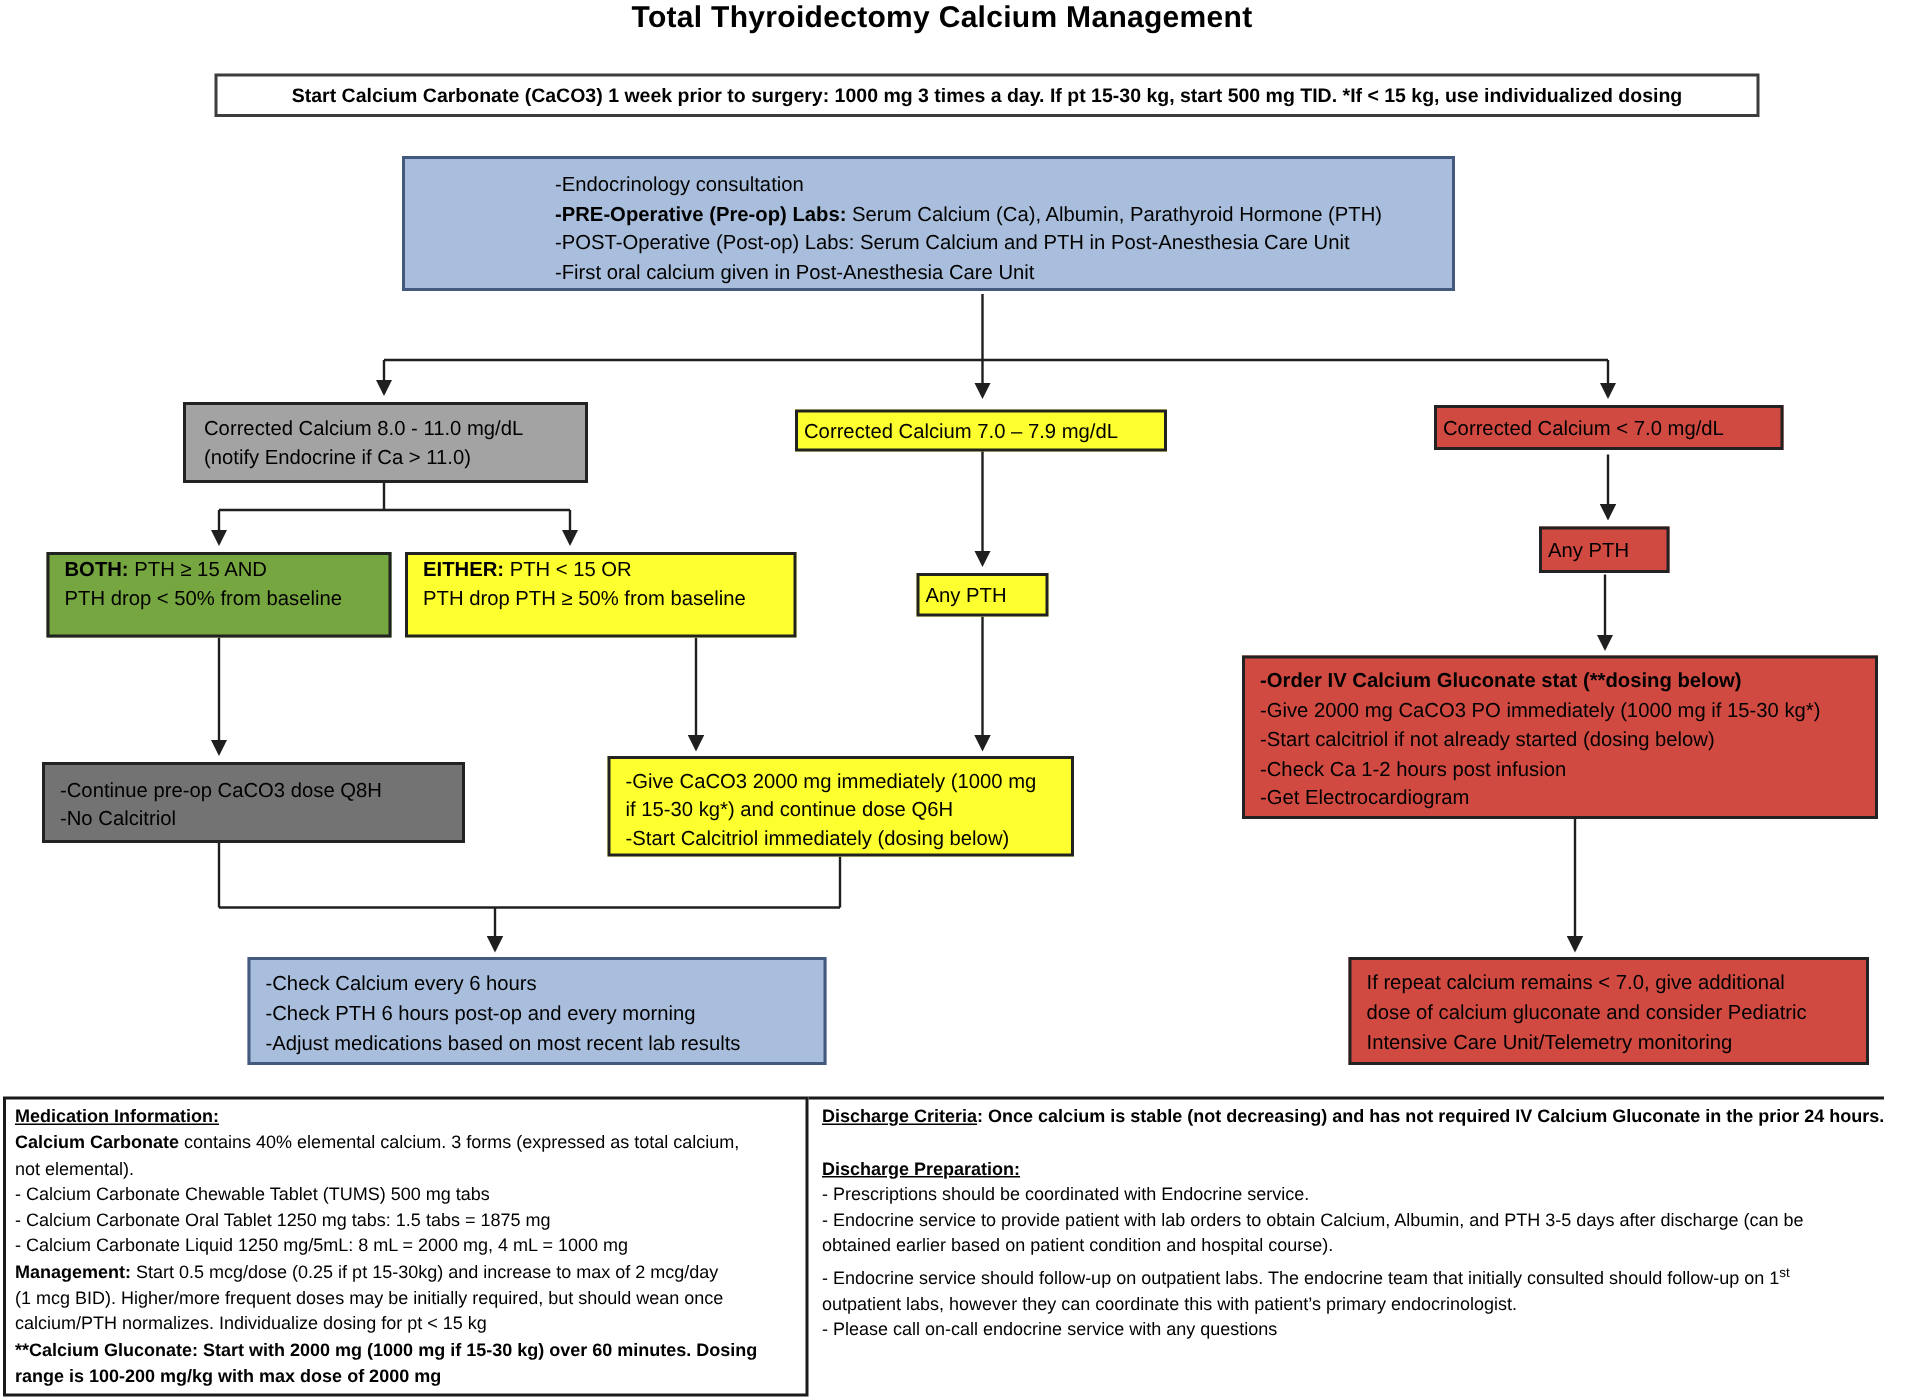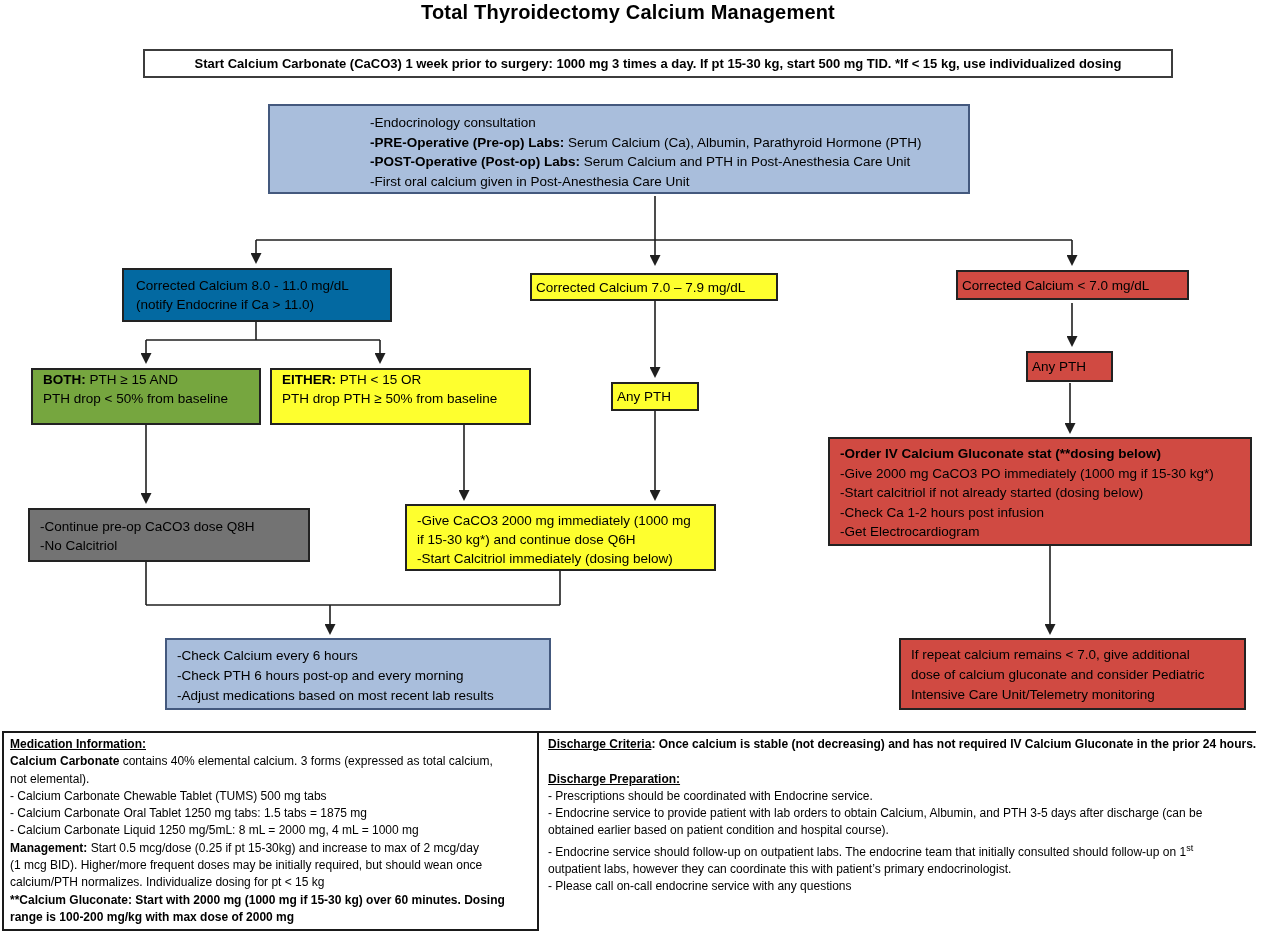--- a/index.html
+++ b/index.html
@@ -70,25 +70,25 @@
     </g>
   </svg>
 
   <div class="node startbox" id="start-box" style="left:143px;top:49px;width:1030px;height:29px;">
       <div class="ln"><span style="font-weight: bold;">Start Calcium Carbonate (CaCO3) 1 week prior to surgery: 1000 mg 3 times a day. If pt 15-30 kg, start 500 mg TID. *If &lt; 15 kg, use individualized dosing</span></div>
     </div>
 
   <div class="node blue" id="consult" style="left: 268px; top: 104px; width: 702px; height: 90px; background: rgb(169, 190, 220);">
       <div class="ln"><span>-Endocrinology consultation</span></div>
       <div class="ln"><span style="font-weight: bold;">-PRE-Operative (Pre-op) Labs:</span><span> Serum Calcium (Ca), Albumin, Parathyroid Hormone (PTH)</span></div>
-      <div class="ln"><span style="font-weight: bold;">-POST-Operative (Post-op) Labs:</span><span> Serum Calcium and PTH in Post-Anesthesia Care Unit</span></div>
+      <div class="ln"><span style="font-weight: normal;">-POST-Operative (Post-op) Labs:</span><span> Serum Calcium and PTH in Post-Anesthesia Care Unit</span></div>
       <div class="ln"><span>-First oral calcium given in Post-Anesthesia Care Unit</span></div>
     </div>
 
-  <div class="node" id="green-decision" style="left: 122px; top: 268px; width: 270px; height: 54px; background: #0369a1;">
+  <div class="node" id="green-decision" style="left: 122px; top: 268px; width: 270px; height: 54px; background: #a3a3a3;">
       <div class="ln"><span>Corrected Calcium 8.0 - 11.0 mg/dL</span></div>
       <div class="ln"><span>(notify Endocrine if Ca &gt; 11.0)</span></div>
     </div>
 
   <div class="node centered" style="left: 530px; top: 273px; width: 248px; height: 28px; background: rgb(254, 255, 46);">
       <div class="ln"><span>Corrected Calcium 7.0 – 7.9 mg/dL</span></div>
     </div>
 
   <div class="node centered" style="left: 956px; top: 270px; width: 233px; height: 30px; background: rgb(208, 74, 66);">
       <div class="ln"><span>Corrected Calcium &lt; 7.0 mg/dL</span></div>

